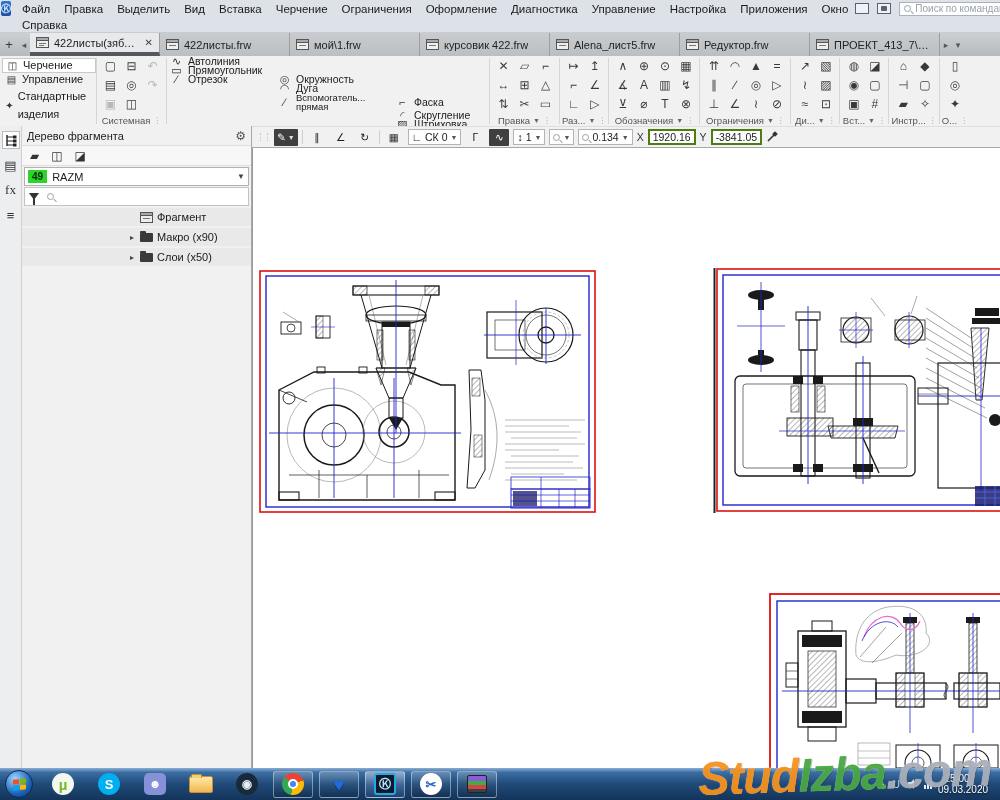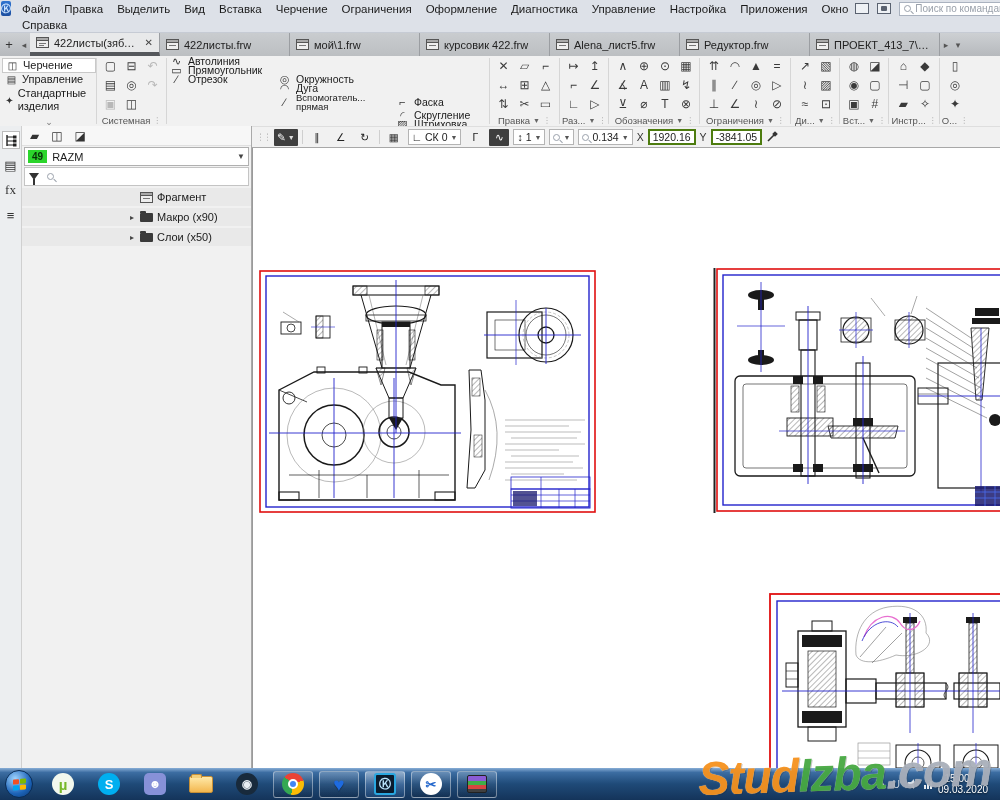--- a/index.html
+++ b/index.html
@@ -227,21 +227,21 @@
       <div class="mode active">
           <span class="ic">◫</span>
           <span>Черчение</span>
         </div>
       <div class="mode">
           <span class="ic">▤</span>
           <span>Управление</span>
         </div>
       <div class="mode">
           <span class="ic">✦</span>
-          <span style="white-space:normal;line-height:13px;">Стандартные изделия</span>
+          <span style="white-space:normal;line-height:18px;">Стандартные изделия</span>
         </div>
       <div class="chev">⌄</div>
     </div>
     <div class="rsep"></div>
     <div class="section">
       <div class="iconsgrid sys">
           <span class="cell">▢</span>
           <span class="cell">▤</span>
           <span class="cell">▣</span>
           <span class="cell">⊟</span>
@@ -471,20 +471,24 @@
         </svg>
     </span>
     <span class="dock-ic">▤</span>
     <span class="dock-ic">
         <span class="fx">fx</span>
       </span>
     <span class="dock-ic" style="font-weight:bold;">≡</span>
   </div>
 
   <div class="treepanel">
+    <div class="tp-head">
+      <span class="t">Дерево фрагмента</span>
+      <span class="gear">⚙</span>
+    </div>
     <div class="tp-tools">
       <span>▰</span>
       <span>◫</span>
       <span>◪</span>
     </div>
     <div class="tp-combo">
       <span class="badge">49</span>
       <span>RAZM</span>
       <span class="car">▼</span>
     </div>

